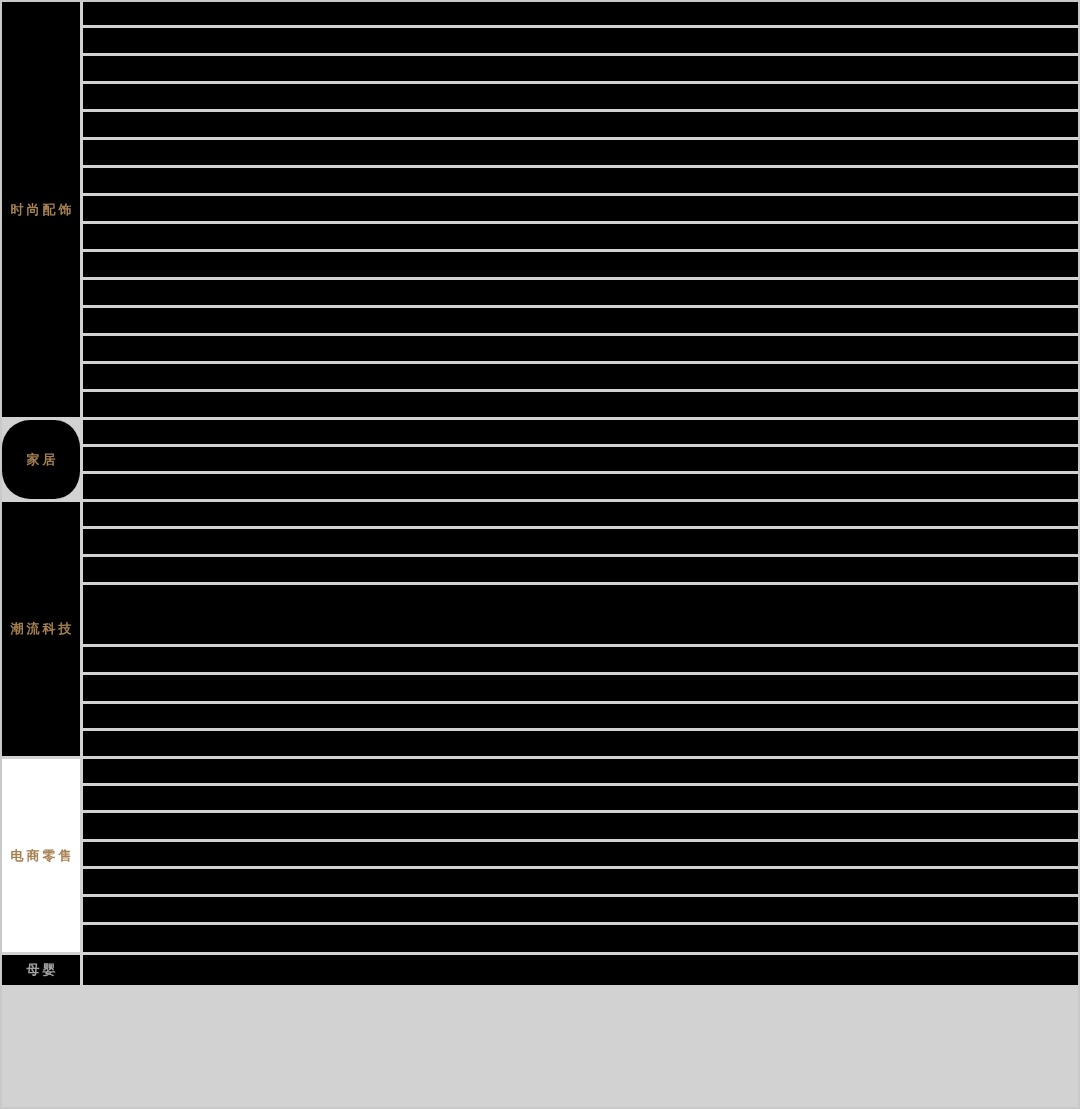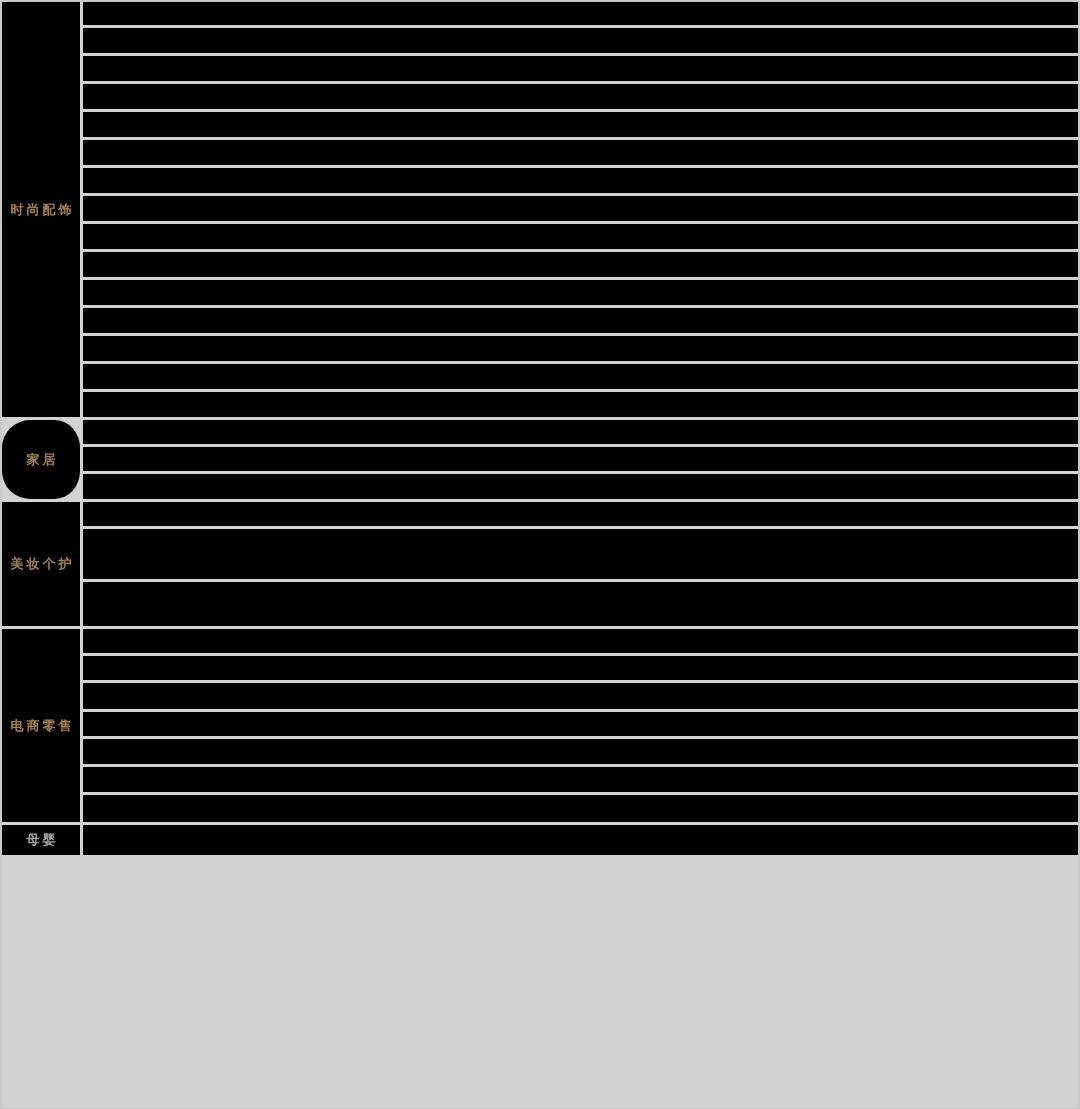--- a/index.html
+++ b/index.html
@@ -92,30 +92,35 @@
         <span class="label-text" style="color: rgb(165, 129, 82);">家居</span>
       </div>
       <div class="rows">
         <div class="row" style="height: 24px; background: rgb(0, 0, 0);"></div>
         <div class="row" style="height: 24px; background: rgb(0, 0, 0);"></div>
         <div class="row" style="height: 25px; background: rgb(0, 0, 0);"></div>
       </div>
     </div>
     <div class="section">
       <div class="label-cell" style="background: rgb(0, 0, 0);">
-        <span class="label-text" style="color: rgb(165, 129, 82);">美妆个护</span>
+        <span class="label-text" style="color: rgb(165, 129, 82);">潮流科技</span>
       </div>
       <div class="rows">
         <div class="row" style="height: 24px; background: rgb(0, 0, 0);"></div>
-        <div class="row" style="height: 50px; background: rgb(0, 0, 0);"></div>
-        <div class="row" style="height: 44px; background: rgb(0, 0, 0);"></div>
+        <div class="row" style="height: 25px; background: rgb(0, 0, 0);"></div>
+        <div class="row" style="height: 25px; background: rgb(0, 0, 0);"></div>
+        <div class="row" style="height: 59px; background: rgb(0, 0, 0);"></div>
+        <div class="row" style="height: 25px; background: rgb(0, 0, 0);"></div>
+        <div class="row" style="height: 26px; background: rgb(0, 0, 0);"></div>
+        <div class="row" style="height: 24px; background: rgb(0, 0, 0);"></div>
+        <div class="row" style="height: 25px; background: rgb(0, 0, 0);"></div>
       </div>
     </div>
     <div class="section">
-      <div class="label-cell" style="background: #000000;">
+      <div class="label-cell" style="background: #ffffff;">
         <span class="label-text" style="color: rgb(165, 129, 82);">电商零售</span>
       </div>
       <div class="rows">
         <div class="row" style="height: 24px; background: rgb(0, 0, 0);"></div>
         <div class="row" style="height: 24px; background: rgb(0, 0, 0);"></div>
         <div class="row" style="height: 26px; background: rgb(0, 0, 0);"></div>
         <div class="row" style="height: 24px; background: rgb(0, 0, 0);"></div>
         <div class="row" style="height: 25px; background: rgb(0, 0, 0);"></div>
         <div class="row" style="height: 25px; background: rgb(0, 0, 0);"></div>
         <div class="row" style="height: 27px; background: rgb(0, 0, 0);"></div>

